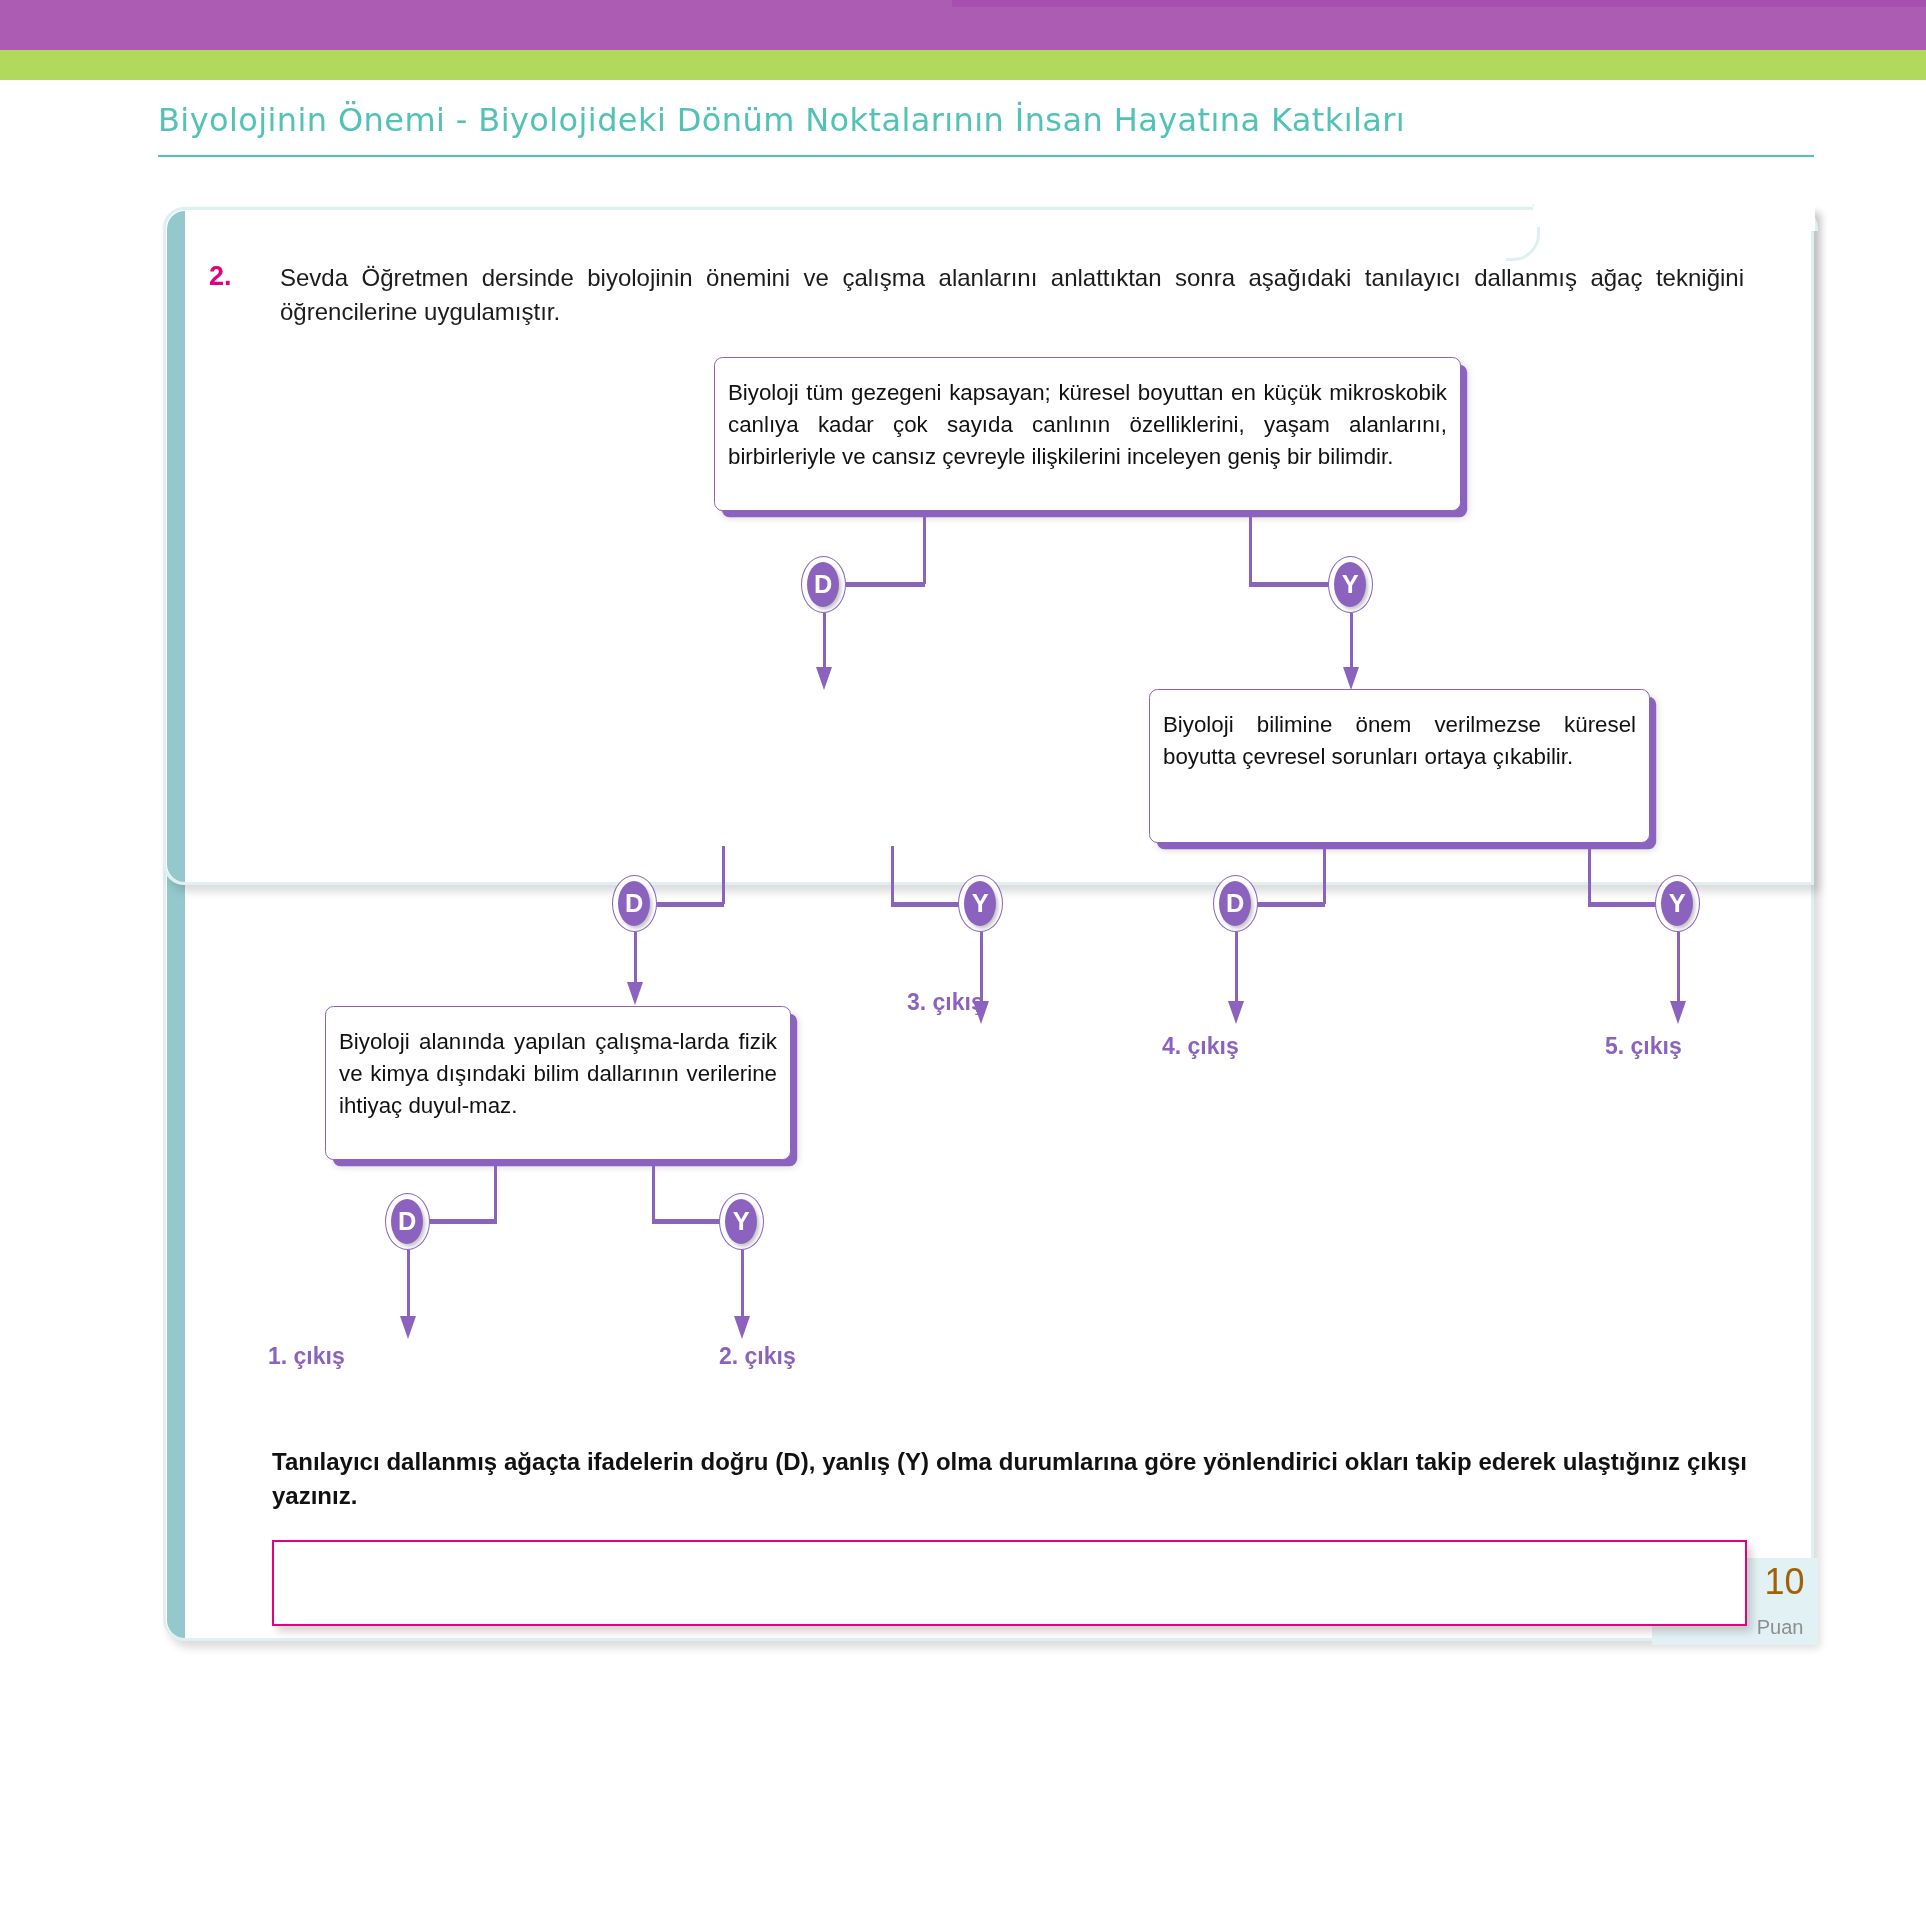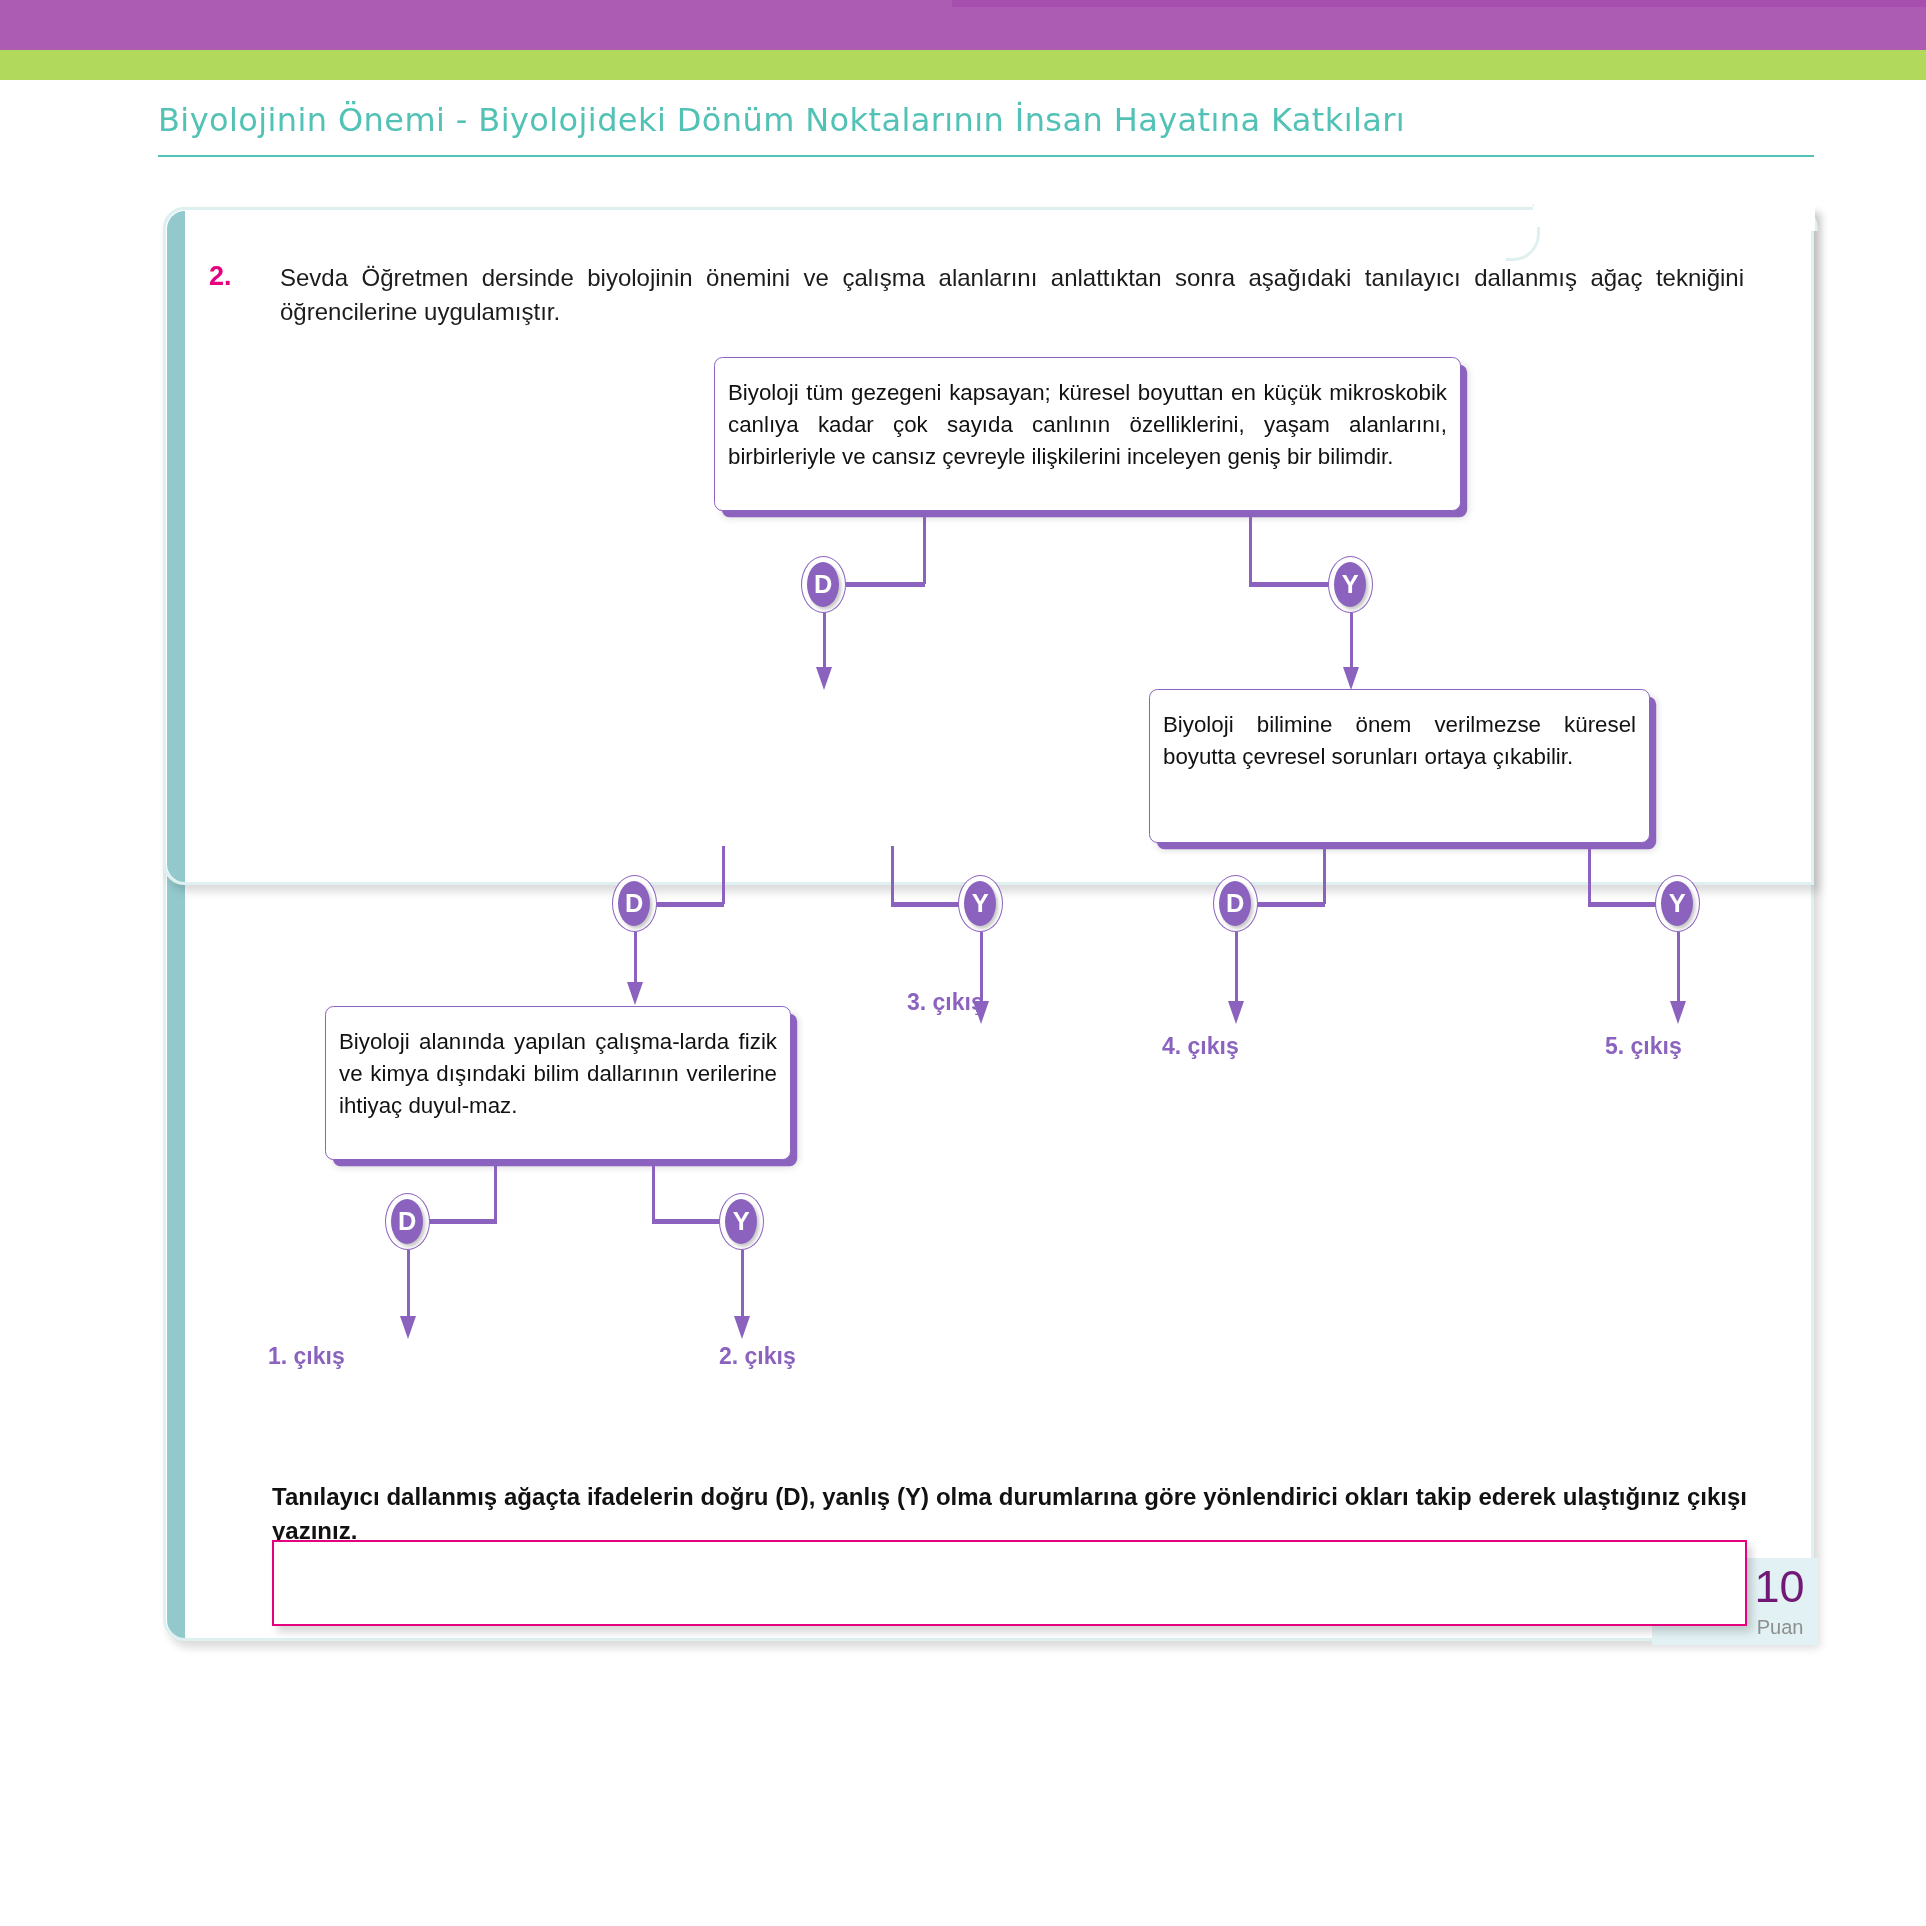--- a/index.html
+++ b/index.html
@@ -117,22 +117,22 @@
     overflow: hidden;
   }
   .qcard .score .fold {
     position: absolute; left: -3.9px; top: -3.9px;
     width: 0; height: 0;
     border-left: 104px solid #ffffff;
     border-bottom: 58px solid transparent;
   }
   .qcard .score .num {
     position: absolute; right: 13px; top: 6.2px;
-    font-size: 45px;
-    color: #701a75;
+    font-size: 36px;
+    color: #a16207;
     font-weight: 400;
     line-height: 1;
   }
   .qcard .score .lbl {
     position: absolute; right: 14px; bottom: 7.7px;
     font-size: 20px;
     color: #8e8e8e;
     line-height: 1;
   }
 
@@ -364,21 +364,21 @@
     </div>
     <div class="arrow" style="left:564px; top:1043px; width:31px; height:89px;">
       <div class="stem" style="height:69px;"></div>
         <div class="head"></div>
     </div>
 
     <div class="exit-label" style="left:105px; top:1136px;text-align:right;">1. çıkış</div>
     <div class="exit-label" style="left:556px; top:1136px;">2. çıkış</div>
   </div>
 
-  <div class="instr" style="left:109px; top:1273px; width:1475px;">Tanılayıcı dallanmış ağaçta ifadelerin doğru (D), yanlış (Y) olma durumlarına göre yönlendirici okları takip ederek ulaştığınız çıkışı yazınız.</div>
+  <div class="instr" style="left:109px; top:1238px; width:1475px;">Tanılayıcı dallanmış ağaçta ifadelerin doğru (D), yanlış (Y) olma durumlarına göre yönlendirici okları takip ederek ulaştığınız çıkışı yazınız.</div>
 
   <div class="answerbox" style="left:109px; top:1333px; width:1475px; height:86px;"></div>
 </div>
 
 <div class="qcard" id="card2b" style="left:163px; top:207px; width:1651px; height:1434px; z-index:1;">
   <div class="shell"></div>
   <div class="stripe"></div>
   <div class="tab">
       <div class="tabfill"></div>
     </div>

